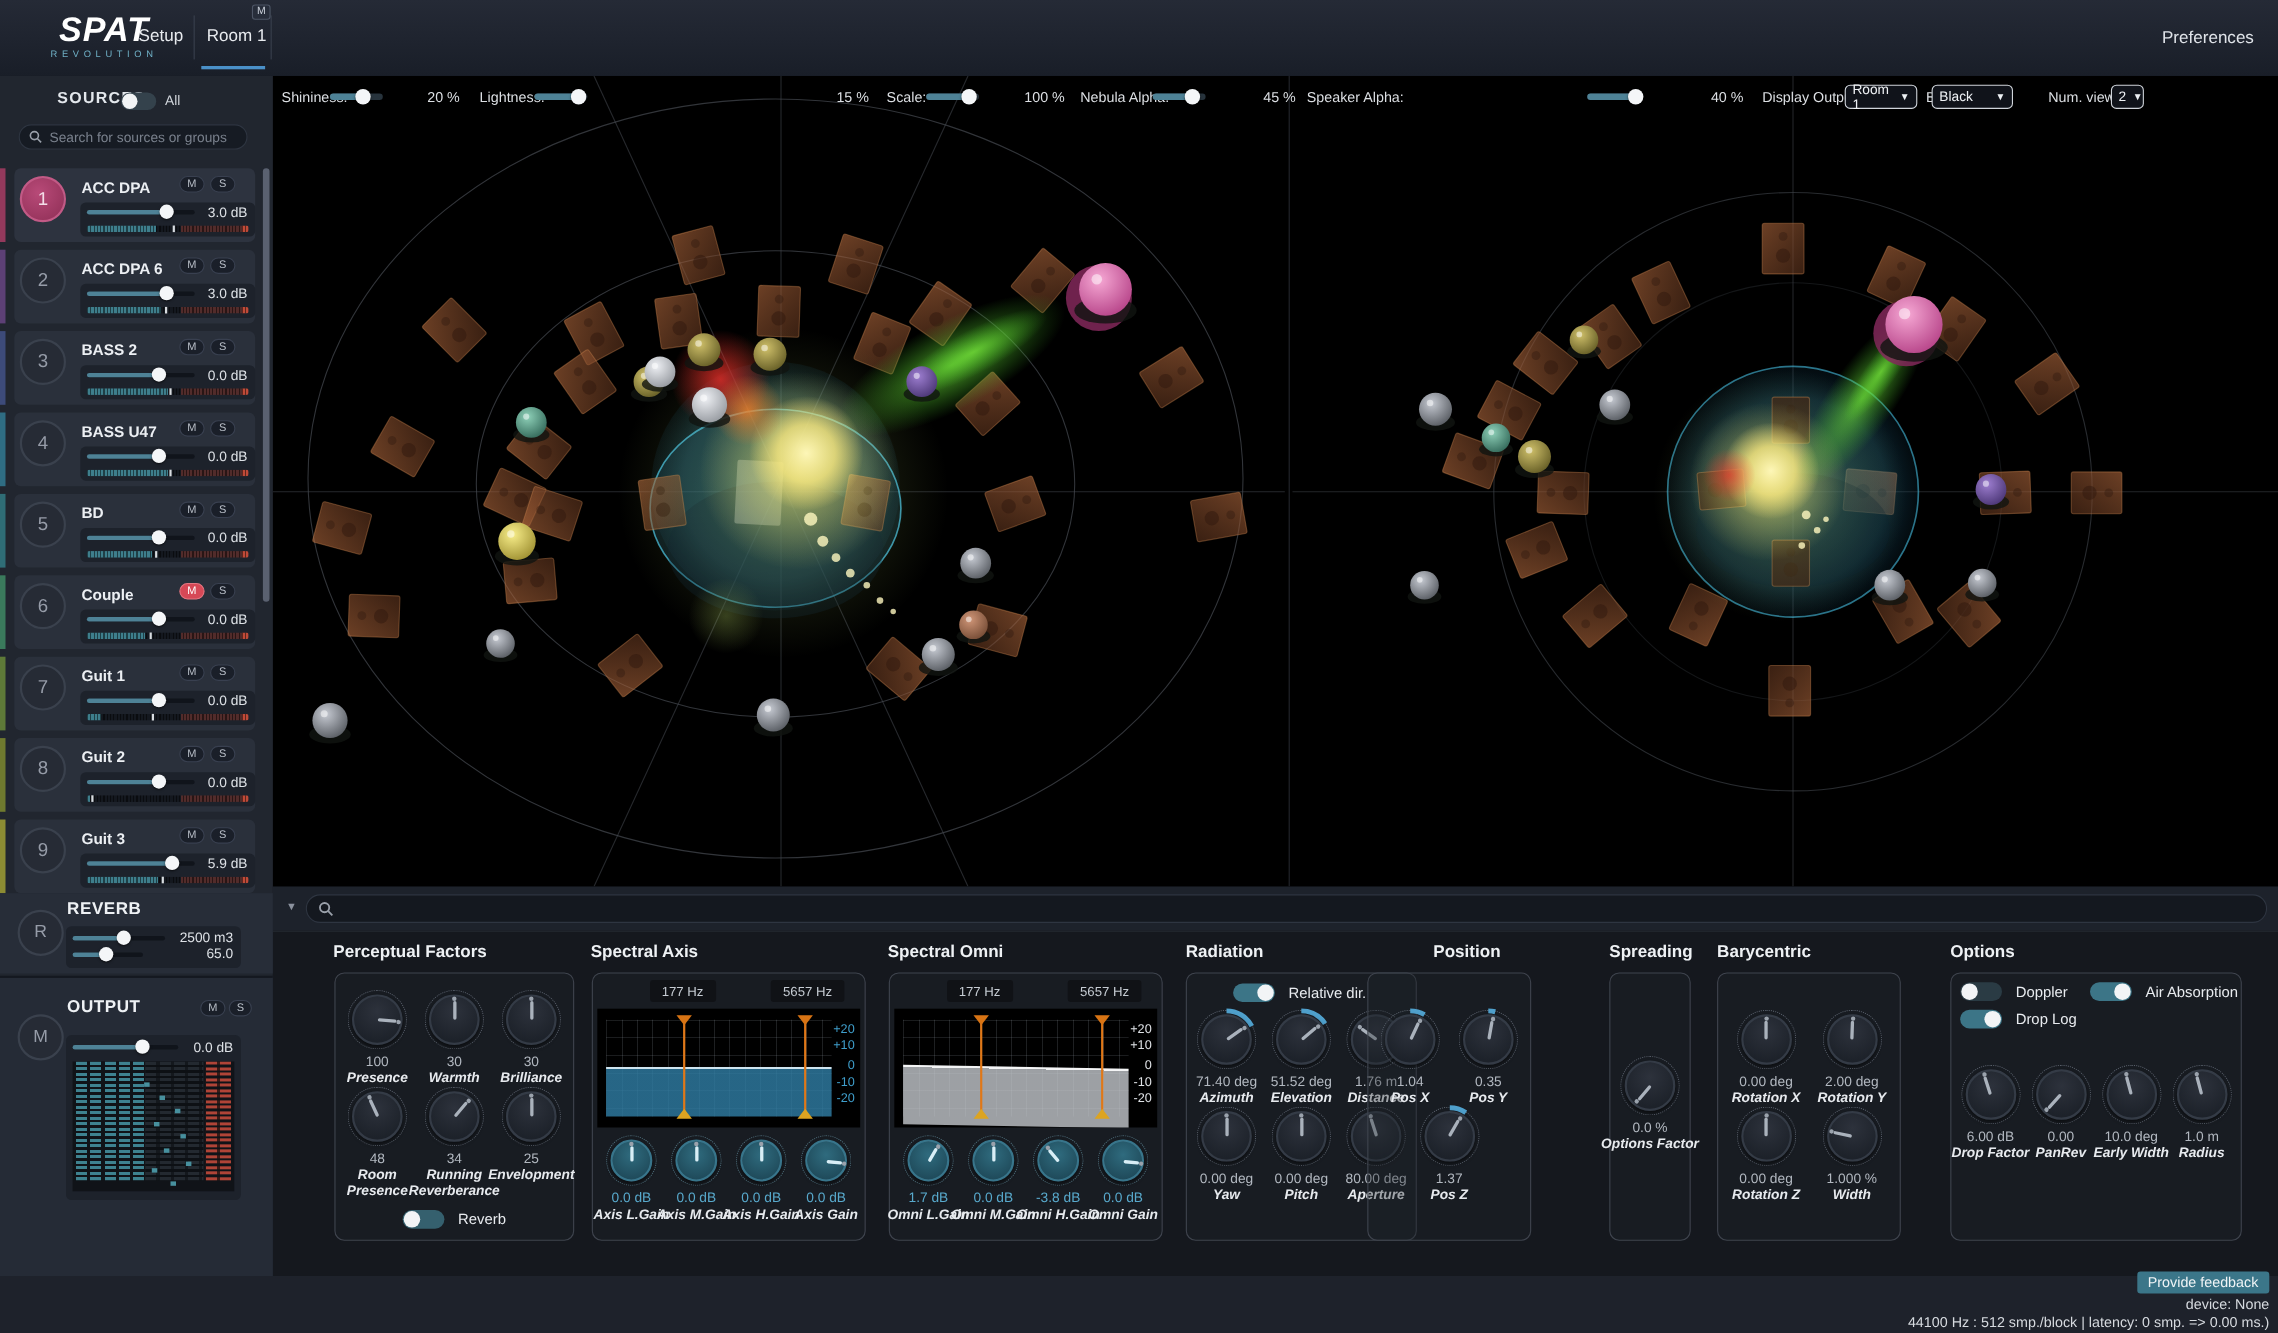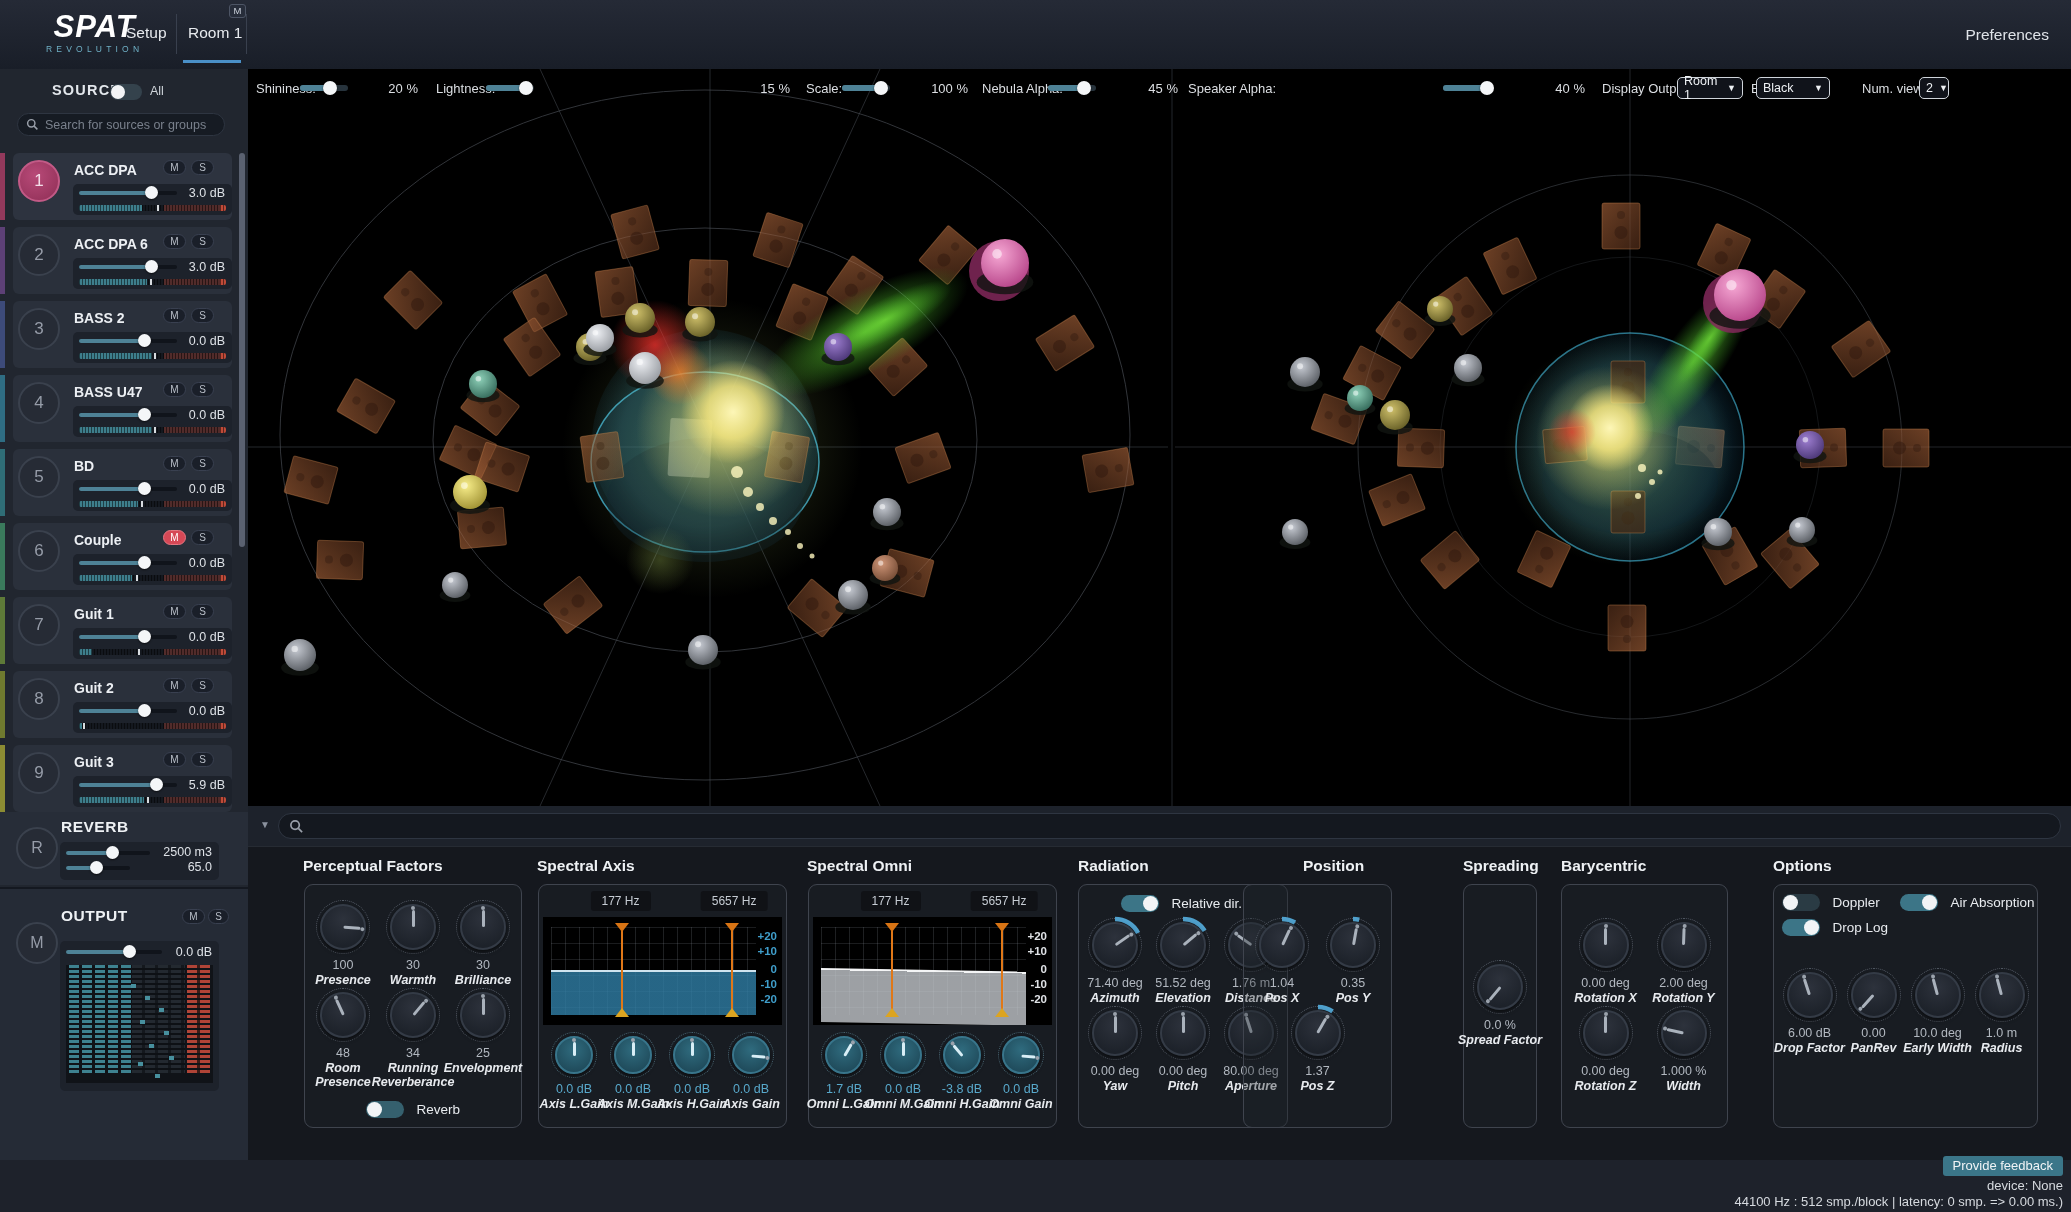--- a/index.html
+++ b/index.html
@@ -107,21 +107,21 @@
 .toggle.on .tknob{left:auto;right:1px}
 .tog-label{font-size:13.5px;color:#e8ebef;vertical-align:middle;margin-left:8px}
 .chip{position:absolute;top:6px;transform:translateX(-50%);background:#101216;color:#c6ccd3;font-size:12px;padding:3px 11px;border-radius:3px;white-space:nowrap}
 .eq-display{position:absolute;left:4px;top:32px;right:4px;height:108px;background:#000;overflow:hidden;cursor:pointer}
 .eq-grid{position:absolute;left:8px;right:26px;top:10px;bottom:10px;
  background:repeating-linear-gradient(to right,rgba(165,175,185,.18) 0 1px,transparent 1px 14px),
  repeating-linear-gradient(to bottom,rgba(165,175,185,.16) 0 1px,transparent 1px 16px)}
 .eq-fill{position:absolute;left:8px;right:26px}
 .eq-fill.axis{top:49%;bottom:10px;background:linear-gradient(#cfe4ef 0 1.5px,rgba(47,124,163,.82) 1.5px)}
 .eq-fill.omni{top:47%;height:50%;transform:skewY(1deg);transform-origin:0 0;background:linear-gradient(#f4f5f6 0 2px,rgba(196,200,205,.8) 2px)}
-.eq-scale span{position:absolute;right:5px;font-size:11.5px;font-weight:700}
+.eq-scale span{position:absolute;right:5px;font-size:11.5px;font-weight:400}
 .eq-scale.blue span{color:#3f9ecb}
 .eq-scale.white span{color:#dfe2e6}
 .eqs0{top:13px}.eqs1{top:28px}.eqs2{top:46px}.eqs3{top:61px}.eqs4{top:76px}
 .eq-marker{position:absolute;top:8px;bottom:10px;width:2px;margin-left:-1px;background:#e07818}
 .eq-marker::before{content:"";position:absolute;left:-6px;top:-2px;border:7px solid transparent;border-top:9px solid #d87414;border-bottom:none}
 .eq-marker::after{content:"";position:absolute;left:-6px;bottom:-2px;border:7px solid transparent;border-bottom:9px solid #dca421;border-top:none}
 
 
 .statusbar{position:absolute;left:0;top:1160px;width:2071px;height:52px;background:#1e222b;z-index:15}
 .st-left{position:absolute;left:0;top:0;width:248px;height:52px;background:#272c37;font-family:"DejaVu Sans Mono",monospace;font-size:12px;font-weight:700}
@@ -1074,21 +1074,21 @@
       </div>
     </div>
 
     <div class="panel">
       <h3 style="left:1215px">Spreading</h3>
       <div class="pbox" style="left:1215px;width:74px">
         <div class="kgrid" style="top:74px"><div class="kcell" style="width: 72px;"><div class="kn">
                 <div class="kbody">
                   <div class="kptr" style="transform:rotate(-140deg)"></div>
                 </div>
-              </div><div class="kval">0.0 %</div><div class="klab">Spread Factor</div></div></div>
+              </div><div class="kval">0.0 %</div><div class="klab">Options Factor</div></div></div>
       </div>
     </div>
 
     <div class="panel">
       <h3 style="left:1313px">Barycentric</h3>
       <div class="pbox" style="left:1313px;width:167px">
         <div class="kgrid" style="top:32px"><div class="kcell" style="width: 78px;"><div class="kn">
                 <div class="kbody">
                   <div class="kptr" style="transform:rotate(0deg)"></div>
                 </div>

